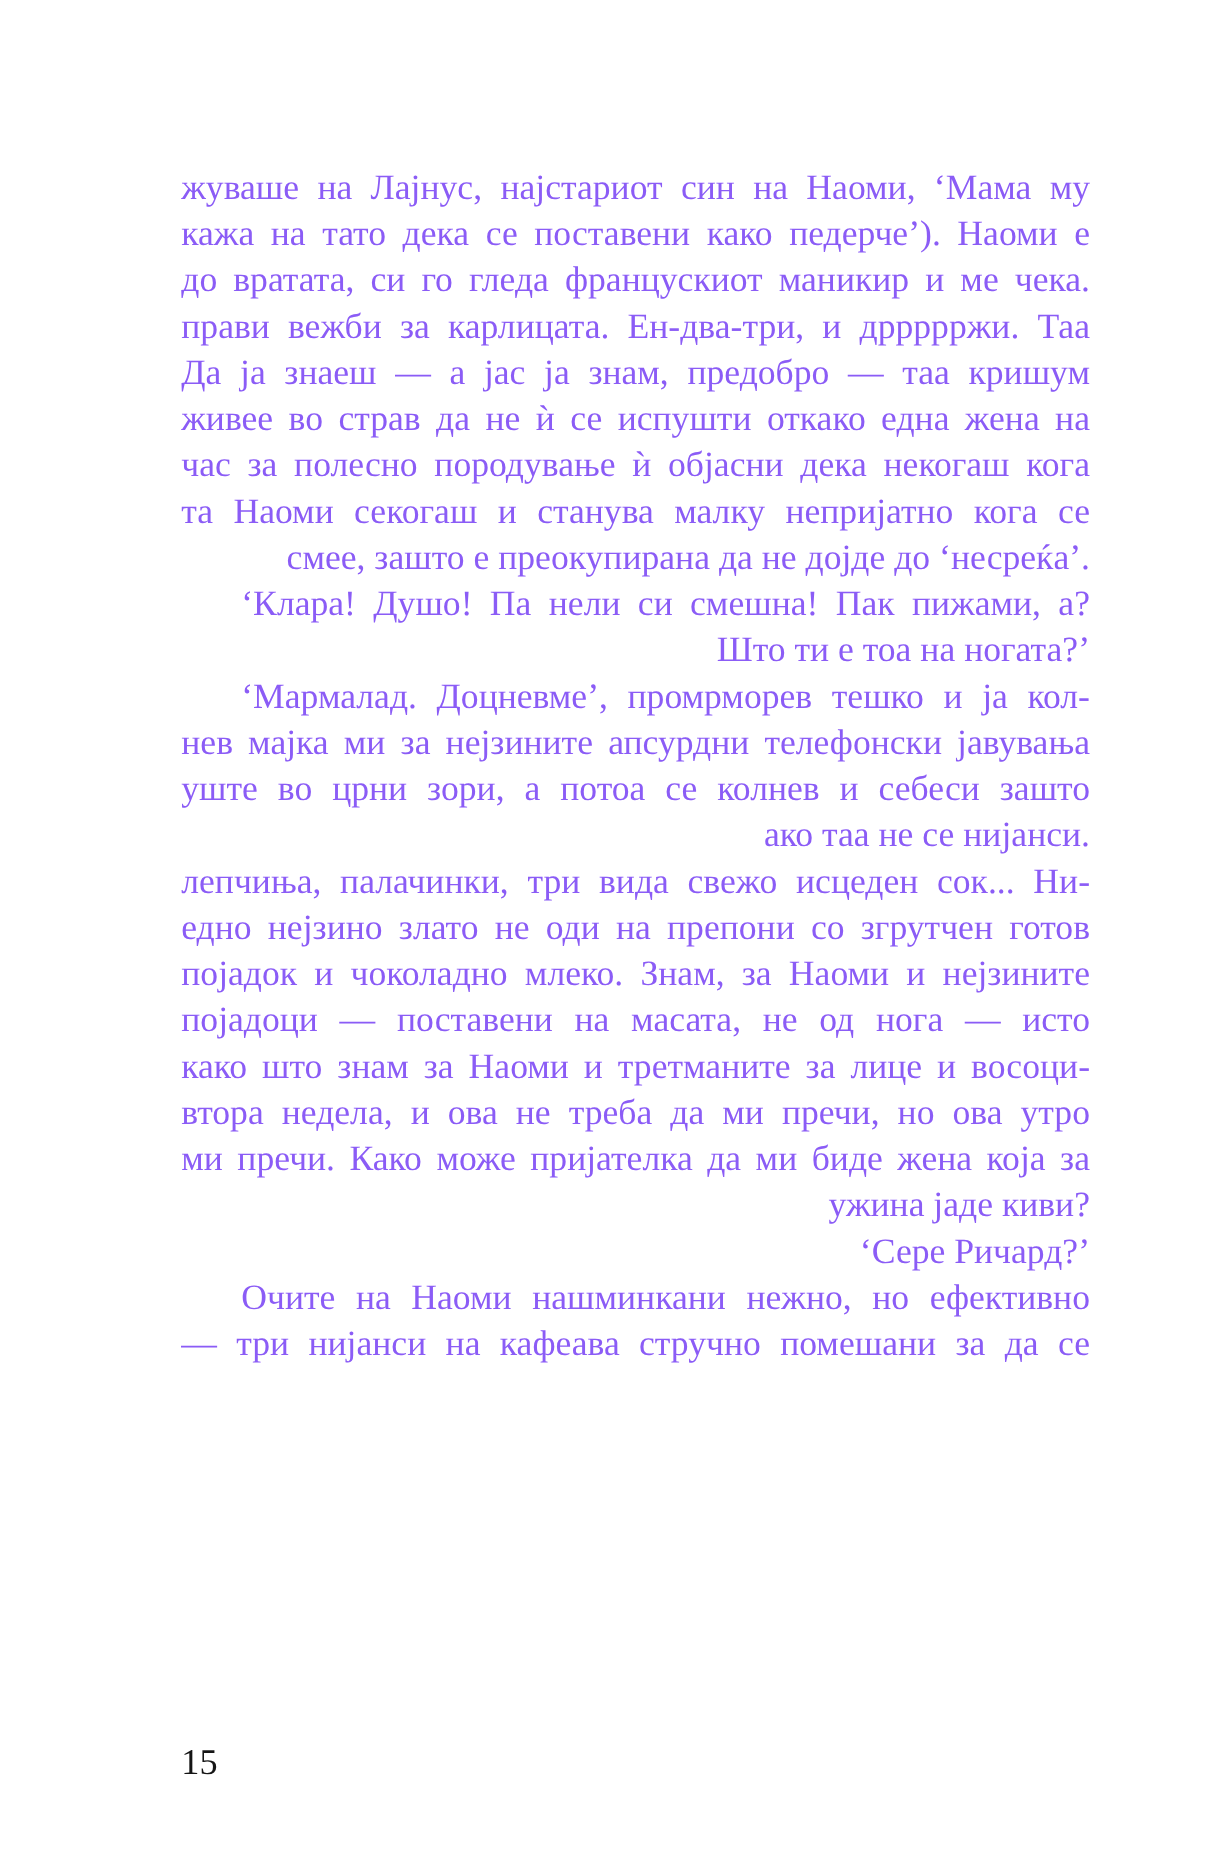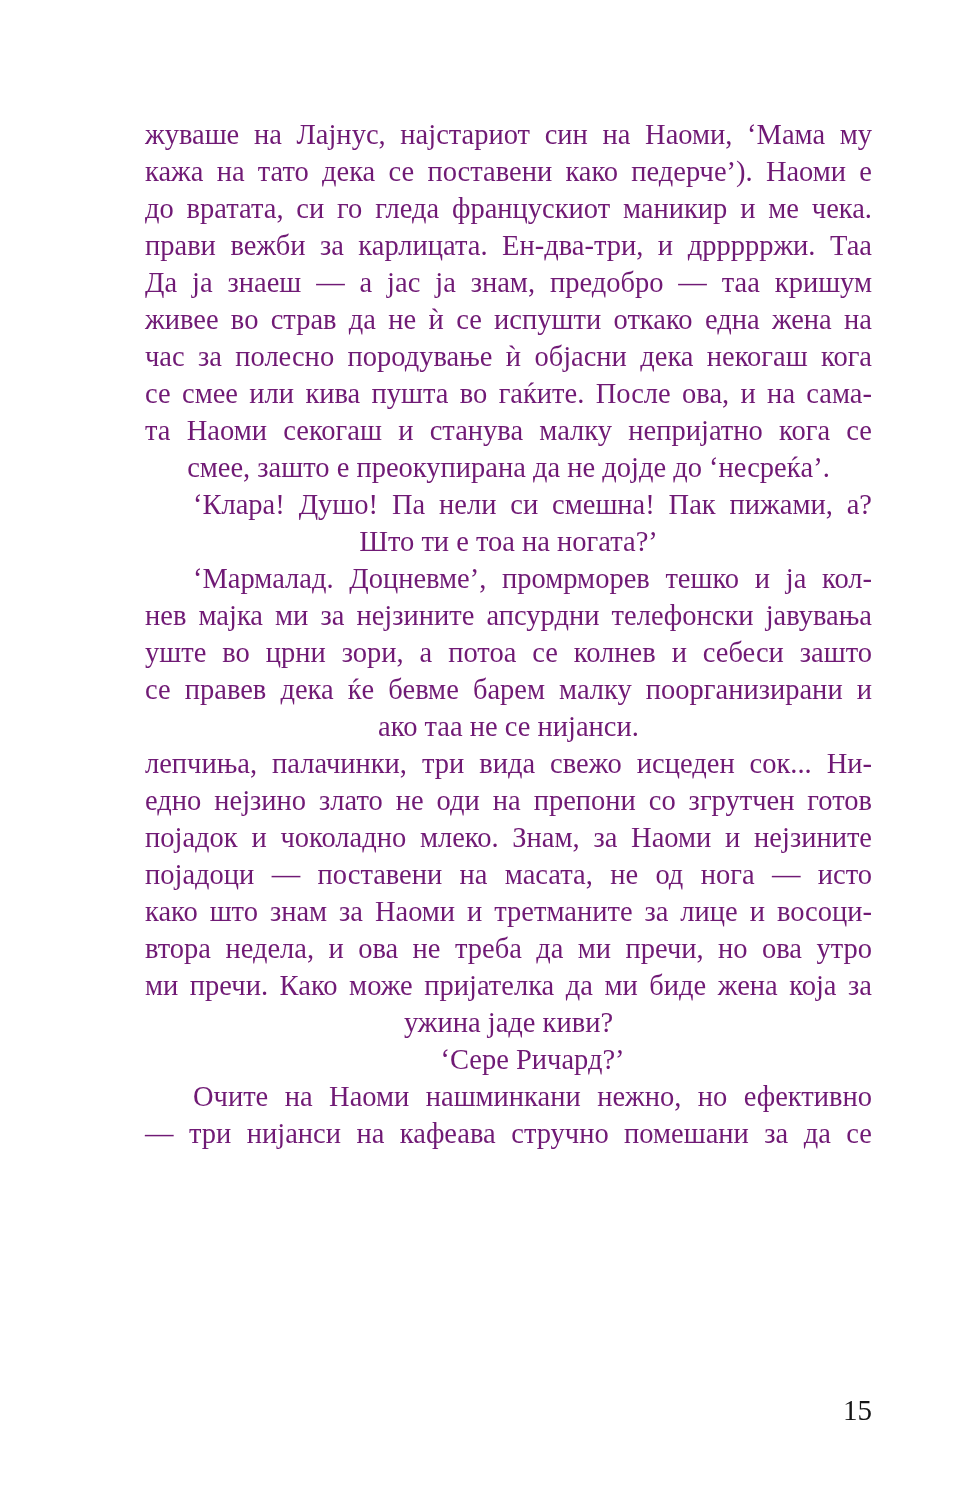--- a/index.html
+++ b/index.html
@@ -14,76 +14,74 @@
     overflow: hidden;
     font-family: "Liberation Serif", serif;
   }
   .page {
     position: absolute;
     inset: 0;
   }
   .text-block {
     position: absolute;
     left: 145px;
-    top: 116px;
+    top: 132px;
     width: 727px;
     font-size: 28.5px;
     line-height: 37px;
-    color: #701a75;
+    color: #8b5cf6;
     font-kerning: normal;
   }
   .para { margin: 0; padding: 0; }
   .line {
-    text-align: center;
+    text-align: right;
     white-space: normal;
   }
   .line.just {
     text-align: justify;
     text-align-last: justify;
   }
   .line.indent {
     text-indent: 48px;
   }
   .page-number {
     position: absolute;
     left: 145px;
     top: 1392px;
     width: 727px;
-    text-align: right;
+    text-align: left;
     font-size: 29px;
     line-height: 37px;
     color: #151515;
   }
 </style>
 </head>
 <body>
 
 <div class="page">
   <div class="text-block">
       <div class="para">
         <div class="line just">жуваше на Лајнус, најстариот син на Наоми, ‘Мама му</div>
         <div class="line just">кажа на тато дека се поставени како педерче’). Наоми е</div>
         <div class="line just">до вратата, си го гледа францускиот маникир и ме чека.</div>
         <div class="line just">прави вежби за карлицата. Ен-два-три, и дррррржи. Таа</div>
         <div class="line just">Да ја знаеш — а јас ја знам, предобро — таа кришум</div>
         <div class="line just">живее во страв да не ѝ се испушти откако една жена на</div>
         <div class="line just">час за полесно породување ѝ објасни дека некогаш кога</div>
-        <div class="line just">се смее или кива пушта во гаќите. После ова, и на сама-</div>
         <div class="line just">та Наоми секогаш и станува малку непријатно кога се</div>
         <div class="line">смее, зашто е преокупирана да не дојде до ‘несреќа’.</div>
       </div>
       <div class="para">
         <div class="line just indent">‘Клара! Душо! Па нели си смешна! Пак пижами, а?</div>
         <div class="line">Што ти е тоа на ногата?’</div>
       </div>
       <div class="para">
         <div class="line just indent">‘Мармалад. Доцневме’, промрморев тешко и ја кол-</div>
         <div class="line just">нев мајка ми за нејзините апсурдни телефонски јавувања</div>
         <div class="line just">уште во црни зори, а потоа се колнев и себеси зашто</div>
-        <div class="line just">се правев дека ќе бевме барем малку поорганизирани и</div>
         <div class="line">ако таа не се нијанси.</div>
       </div>
       <div class="para">
         <div class="line just">лепчиња, палачинки, три вида свежо исцеден сок... Ни-</div>
         <div class="line just">едно нејзино злато не оди на препони со згрутчен готов</div>
         <div class="line just">појадок и чоколадно млеко. Знам, за Наоми и нејзините</div>
         <div class="line just">појадоци — поставени на масата, не од нога — исто</div>
         <div class="line just">како што знам за Наоми и третманите за лице и восоци-</div>
         <div class="line just">втора недела, и ова не треба да ми пречи, но ова утро</div>
         <div class="line just">ми пречи. Како може пријателка да ми биде жена која за</div>

